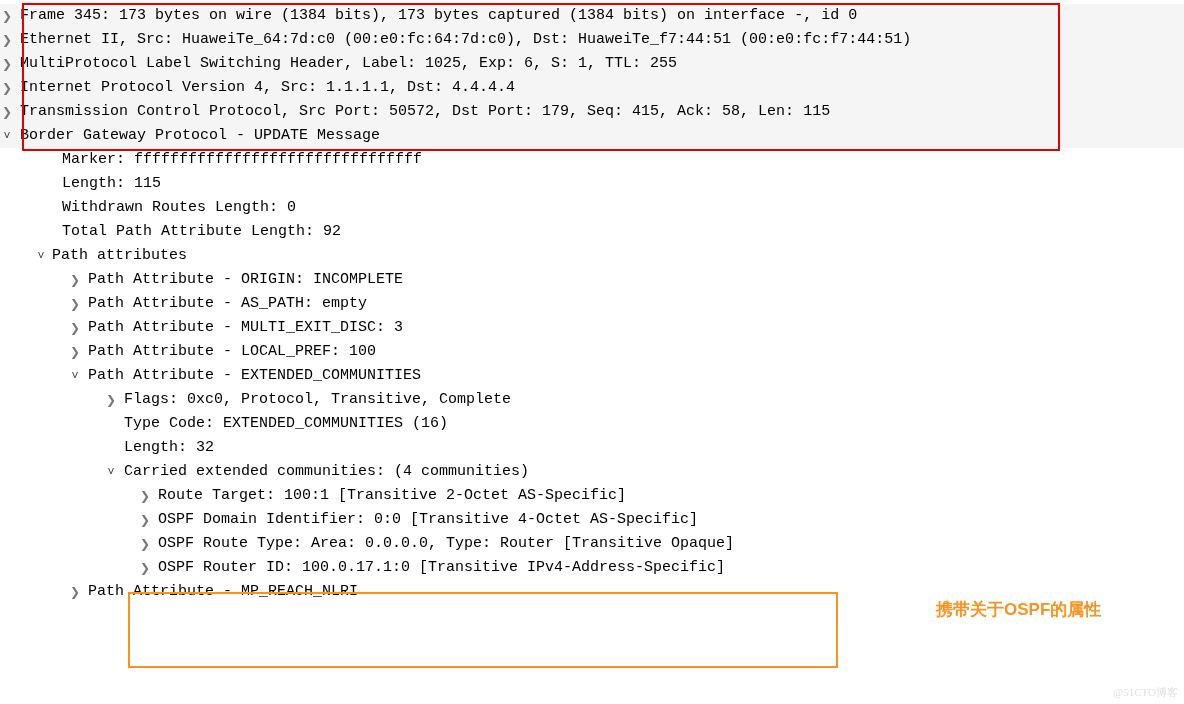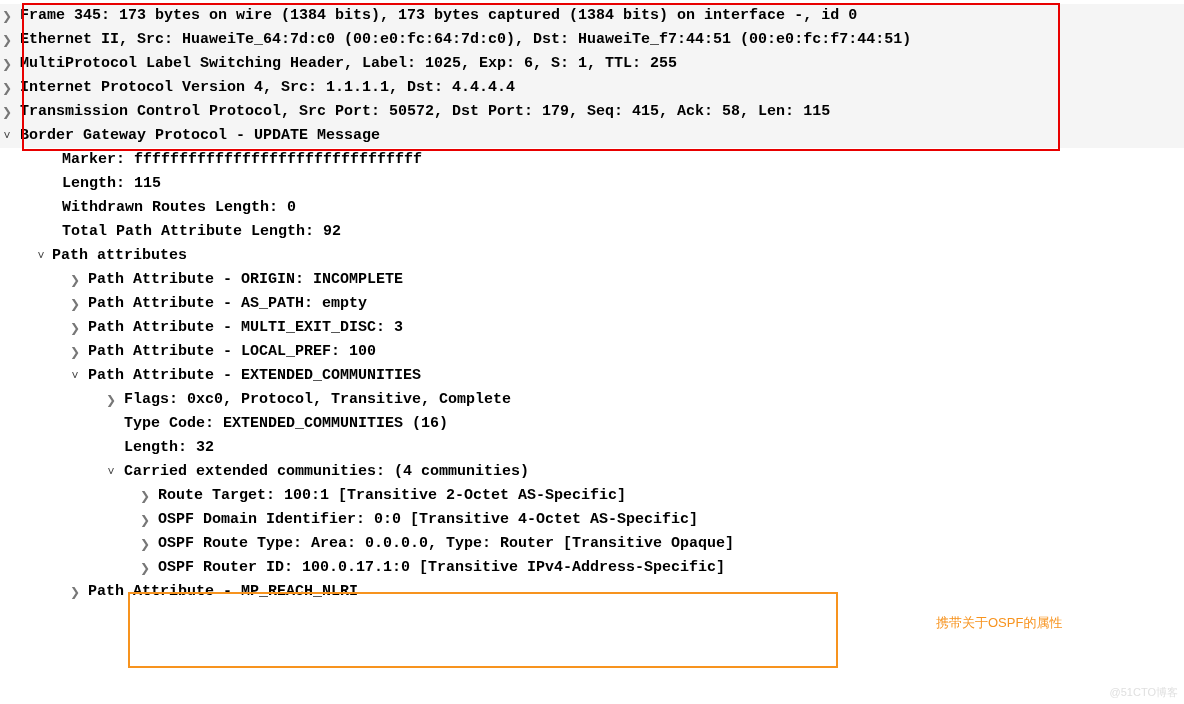--- a/index.html
+++ b/index.html
@@ -27,50 +27,50 @@
     text-align: center;
     color: #777;
     font-size: 12px;
     user-select: none;
     flex-shrink: 0;
   }
   .toggle.open { color: #444; }
   .indent { display:inline-block; flex-shrink:0; }
   .w0  { width: 6px; }
   .w1  { width: 48px; }
-  .text { white-space: pre; font-weight: bold; }
+  .text { white-space: pre; }
   .head-bg { background: #f5f5f5; }
 
   
   .hl-red {
     position: absolute;
     left: 22px; top: 3px;
     width: 1038px; height: 148px;
     border: 2px solid #e80000;
     pointer-events: none;
   }
   .hl-orange {
     position: absolute;
     left: 128px; top: 592px;
     width: 710px; height: 76px;
     border: 2px solid #f7931e;
     pointer-events: none;
   }
   .annotation {
     position: absolute;
-    left: 936px; top: 614px;
+    left: 936px; top: 598px;
     font-family: "Microsoft YaHei", Arial, sans-serif;
-    font-weight: normal;
-    font-size: 13px;
+    font-weight: bold;
+    font-size: 17px;
     color: #f7931e;
   }
   .watermark {
     position: absolute;
     right: 6px; bottom: 4px;
-    font-family: Liberation Sans, sans-serif;
+    font-family: Liberation Serif, serif;
     font-size: 11px;
     color: #e0e0e0;
   }
   .wrap { position: relative; width:1184px; height:704px; }
 </style>
 </head>
 <body>
 
 <div class="wrap">
 <div class="pane">

